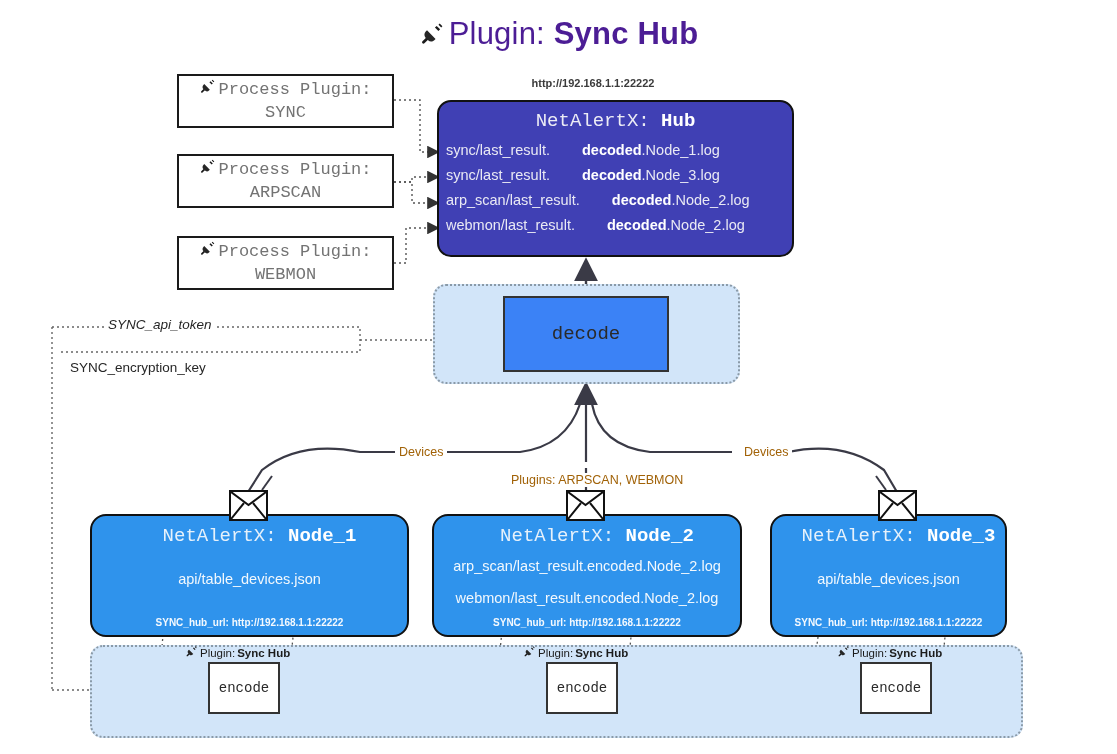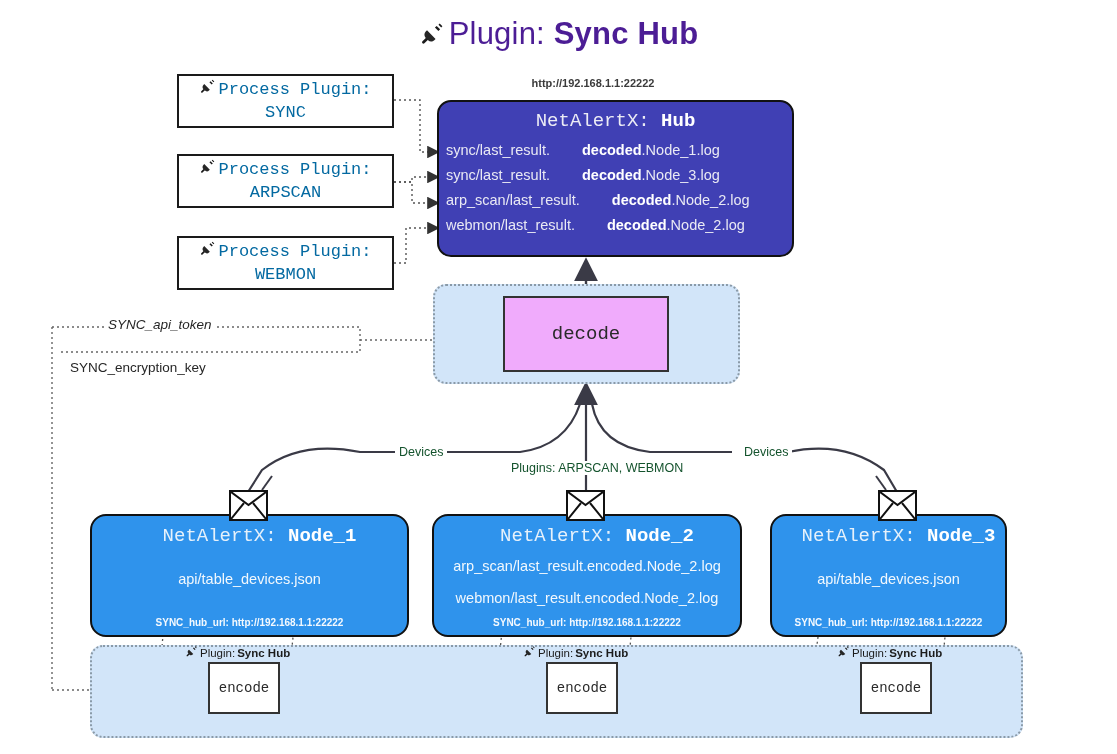--- a/index.html
+++ b/index.html
@@ -12,21 +12,21 @@
   
   #title{position:absolute;left:0;top:16px;width:1117px;text-align:center;
          font-size:31px;color:#4c1d95;letter-spacing:.2px;}
   #title .plug{display:inline-block;vertical-align:-3px;margin-right:4px;}
   #title .b{font-weight:bold;}
 
   
   .procbox{position:absolute;width:217px;height:54px;background:#fff;
            border:2px solid #1a1a1a;box-sizing:border-box;
            font-family:"Liberation Mono","DejaVu Sans Mono",monospace;
-           font-size:17px;line-height:1.32;color:#0369a1;
+           font-size:17px;line-height:1.32;color:#737373;
            display:flex;flex-direction:column;align-items:center;justify-content:center;}
   .procbox .l1{display:flex;align-items:center;gap:2px;white-space:nowrap;}
   .procbox .l2{white-space:nowrap;}
   #proc0{left:177px;top:74px;}
   #proc1{left:177px;top:154px;}
   #proc2{left:177px;top:236px;}
 
   
   #huburl{position:absolute;left:443px;top:77px;width:300px;text-align:center;
           font-size:11px;font-weight:bold;color:#3b3b3b;}
@@ -35,35 +35,35 @@
        padding-top:8px;}
   #hub .hubtitle{text-align:center;font-family:"Liberation Mono","DejaVu Sans Mono",monospace;
        font-size:19px;color:#ececf5;margin-bottom:6px;}
   #hub .hubtitle b{color:#ffffff;}
   #hub .logline{font-size:14.5px;color:#e9e9f4;line-height:1.72;white-space:nowrap;padding-left:7px;}
   #hub .logline b{color:#ffffff;font-weight:bold;margin-left:32px;}
 
   
   #decodewrap{left:433px;top:284px;width:307px;height:100px;background:#d2e5f9;
               border:2px dotted #8a9aa8;border-radius:13px;box-sizing:border-box;}
-  #decodebox{left:503px;top:296px;width:166px;height:76px;background:#f0abfc;
+  #decodebox{left:503px;top:296px;width:166px;height:76px;background:#3b82f6;
              border:2px solid #333;box-sizing:border-box;
              display:flex;align-items:center;justify-content:center;
              font-family:"Liberation Mono","DejaVu Sans Mono",monospace;
              font-size:19px;color:#2a2a2a;}
 
   
   .keylabel{position:absolute;font-size:13.5px;color:#262626;background:#fff;padding:0 4px;white-space:nowrap;}
   #key0{left:104px;top:317px;font-style:italic;}
   #key1{left:66px;top:360px;}
 
   
-  .edgelabel{position:absolute;font-size:12.5px;color:#14532d;background:#fff;padding:0 4px;white-space:nowrap;}
+  .edgelabel{position:absolute;font-size:12.5px;color:#a16207;background:#fff;padding:0 4px;white-space:nowrap;}
   #el-dev-l{left:395px;top:445px;}
-  #el-plug{left:507px;top:461px;}
+  #el-plug{left:507px;top:473px;}
   #el-dev-r{left:740px;top:445px;}
 
   
   .nodebox{position:absolute;background:#2f93ec;border:2.5px solid #111;
            border-radius:16px;box-sizing:border-box;padding-top:9px;}
   .nodebox .ntitle{text-align:center;font-family:"Liberation Mono","DejaVu Sans Mono",monospace;
            font-size:19px;color:#e6f1fb;padding-left:20px;}
   .nodebox .ntitle b{color:#ffffff;}
   .nodebox .npath{text-align:center;font-size:14.5px;color:#f2f8fd;line-height:1.65;white-space:nowrap;}
   .nodebox .nurl{position:absolute;left:0;bottom:7px;width:100%;text-align:center;

